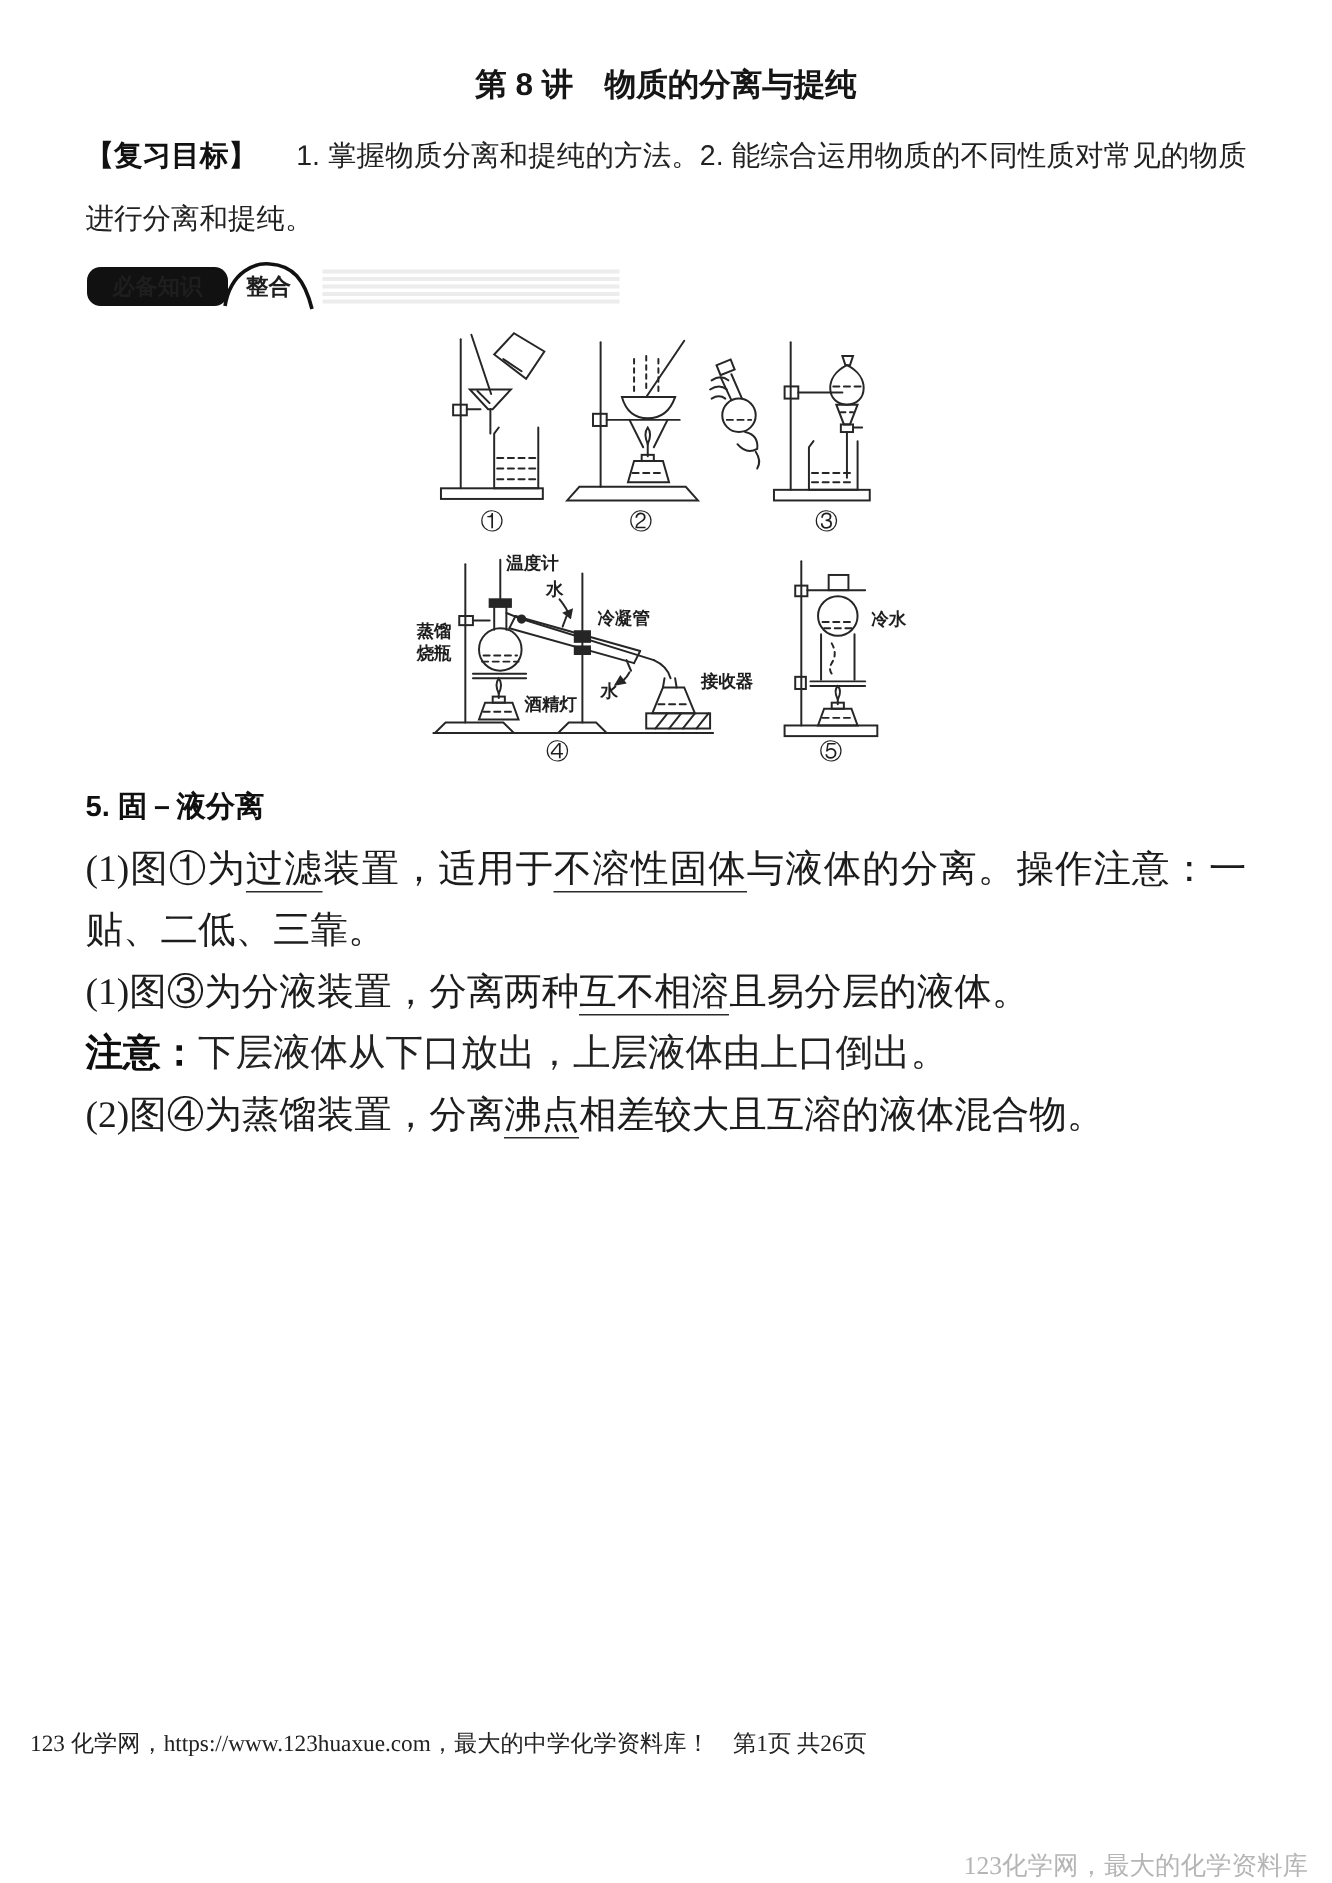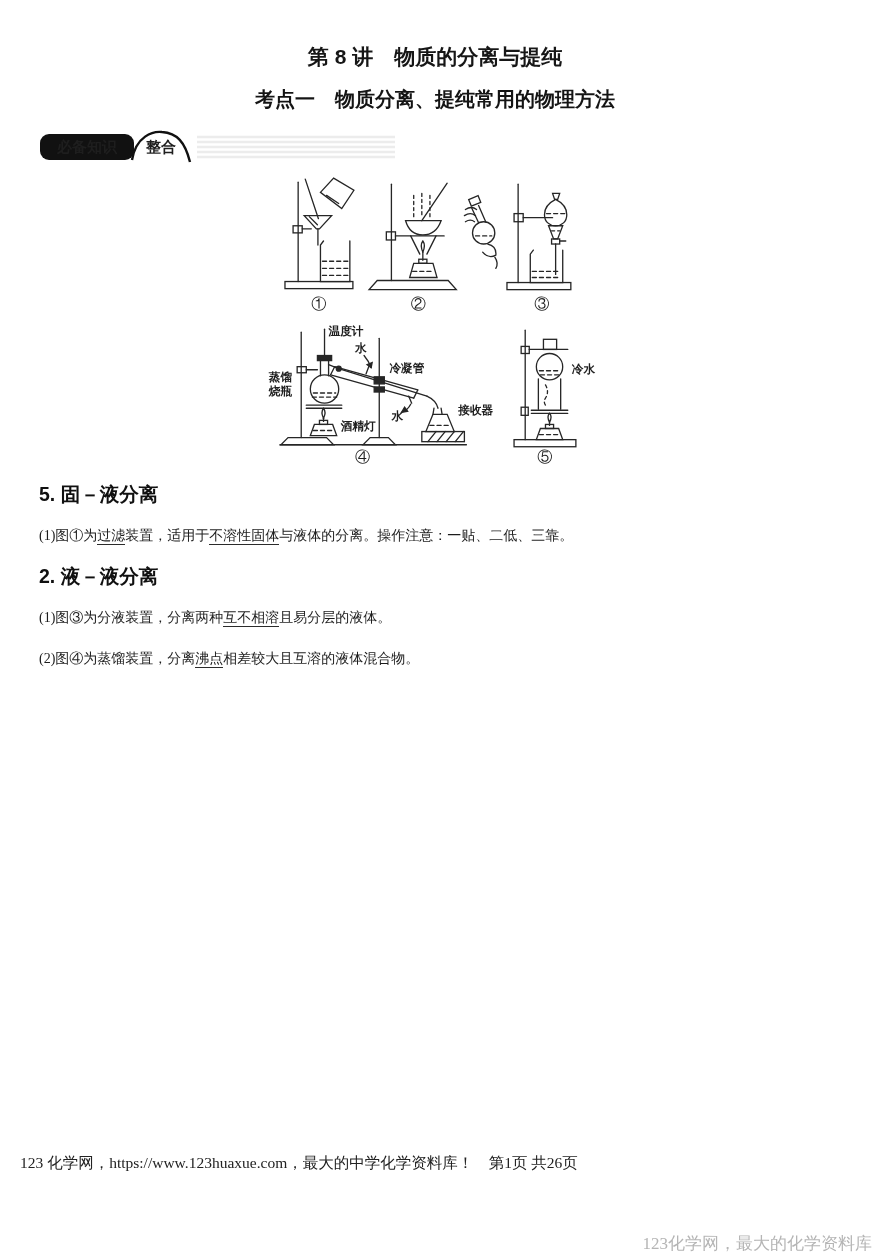--- a/index.html
+++ b/index.html
@@ -2,42 +2,42 @@
 <html lang="zh"><head>
 <meta charset="utf-8">
 <style>
   html,body{margin:0;padding:0;background:#ffffff;}
   body{
     width:888px;height:1255px;position:relative;overflow:hidden;
     font-family:"Liberation Serif","DejaVu Serif",serif;
     color:#1c1c1c;
     -webkit-font-smoothing:antialiased;
   }
-  .page{padding:42px 57px 0 39px;}
+  .page{padding:42px 57px 0 57px;}
   .doc-title{
     text-align:center;font-family:"Liberation Sans","DejaVu Sans",sans-serif;
     font-weight:bold;font-size:21px;line-height:30px;margin:0 0 12px 0;color:#161616;
   }
   .objective{
     font-size:19px;line-height:42px;margin:0 0 4px 0;text-align:justify;
     font-family:"Liberation Sans","DejaVu Sans",sans-serif;color:#222;
   }
   .objective .obj-label{font-weight:bold;color:#111;margin-right:26px;}
   .section-heading{
     text-align:center;font-family:"Liberation Sans","DejaVu Sans",sans-serif;
     font-weight:bold;font-size:20px;line-height:30px;margin:6px 0 14px 0;color:#141414;
   }
   .badge-wrap{margin:0 0 2px 0;height:38px;}
   .figures{width:336px;margin:0 auto;}
   .figrow{display:block;margin:0 auto;}
   svg text{font-family:"Liberation Serif","DejaVu Serif",serif;fill:#1e1e1e;}
   svg .applabel{font-size:11.5px;font-weight:bold;}
   svg .fignum{font-size:15px;}
   .content{margin-top:8px;}
-  .para{margin:0;font-size:14px;line-height:41px;text-align:justify;}
+  .para{margin:0;font-size:25px;line-height:41px;text-align:justify;}
   .para.heading{
     font-family:"Liberation Sans","DejaVu Sans",sans-serif;font-weight:bold;
     font-size:19.5px;color:#101010;text-align:left;
   }
   .para.body{color:#1c1c1c;}
   .para.note{color:#222;}
   .para.note .note-label{
     font-family:"Liberation Sans","DejaVu Sans",sans-serif;font-weight:bold;color:#0e0e0e;
   }
   .u{border-bottom:1.6px solid #2b2b2b;padding-bottom:1px;}
@@ -50,22 +50,22 @@
     font-family:"Liberation Serif","DejaVu Serif",serif;
   }
 </style>
 </head>
 <body>
 
 <div class="page">
 
   <h1 class="doc-title">第 8 讲　物质的分离与提纯</h1>
 
-
-  <h2 class="section-heading">考点一　物质分离、提纯常用的物理方法</h2>
+  <p class="objective"><span class="obj-label">【复习目标】</span><span>1. 掌握物质分离和提纯的方法。2. 能综合运用物质的不同性质对常见的物质进行分离和提纯。</span></p>
+
 
   <div class="badge-wrap">
     <svg width="420" height="38" viewBox="0 0 420 38">
       <g stroke="#ececec" stroke-width="2.6">
         <line x1="158" y1="9" x2="356" y2="9"></line>
         <line x1="158" y1="14" x2="356" y2="14"></line>
         <line x1="158" y1="19" x2="356" y2="19"></line>
         <line x1="158" y1="24" x2="356" y2="24"></line>
         <line x1="158" y1="29" x2="356" y2="29"></line>
       </g>
@@ -243,21 +243,21 @@
       <text class="applabel" x="188" y="97">接收器</text>
       <text class="applabel" x="300" y="56">冷水</text>
       <text class="fignum" x="86" y="144">④</text>
       <text class="fignum" x="266" y="144">⑤</text>
     </svg>
   </div>
 
   <div class="content">
       <p class="para heading">5. 固－液分离</p>
       <p class="para body"><span>(1)图①为</span><span class="u">过滤</span><span>装置，适用于</span><span class="u">不溶性固体</span><span>与液体的分离。操作注意：一贴、二低、三靠。</span></p>
-      <p class="para heading">2. 液－液分离</p>
       <p class="para body"><span>(1)图③为分液装置，分离两种</span><span class="u">互不相溶</span><span>且易分层的液体。</span></p>
+      <p class="para note"><span class="note-label">注意：</span><span>下层液体从下口放出，上层液体由上口倒出。</span></p>
       <p class="para body"><span>(2)图④为蒸馏装置，分离</span><span class="u">沸点</span><span>相差较大且互溶的液体混合物。</span></p>
     </div>
 
 </div>
 
 <div class="footer">123 化学网，https://www.123huaxue.com，最大的中学化学资料库！　第1页 共26页</div>
 <div class="watermark">123化学网，最大的化学资料库</div>
 
 </body></html>

